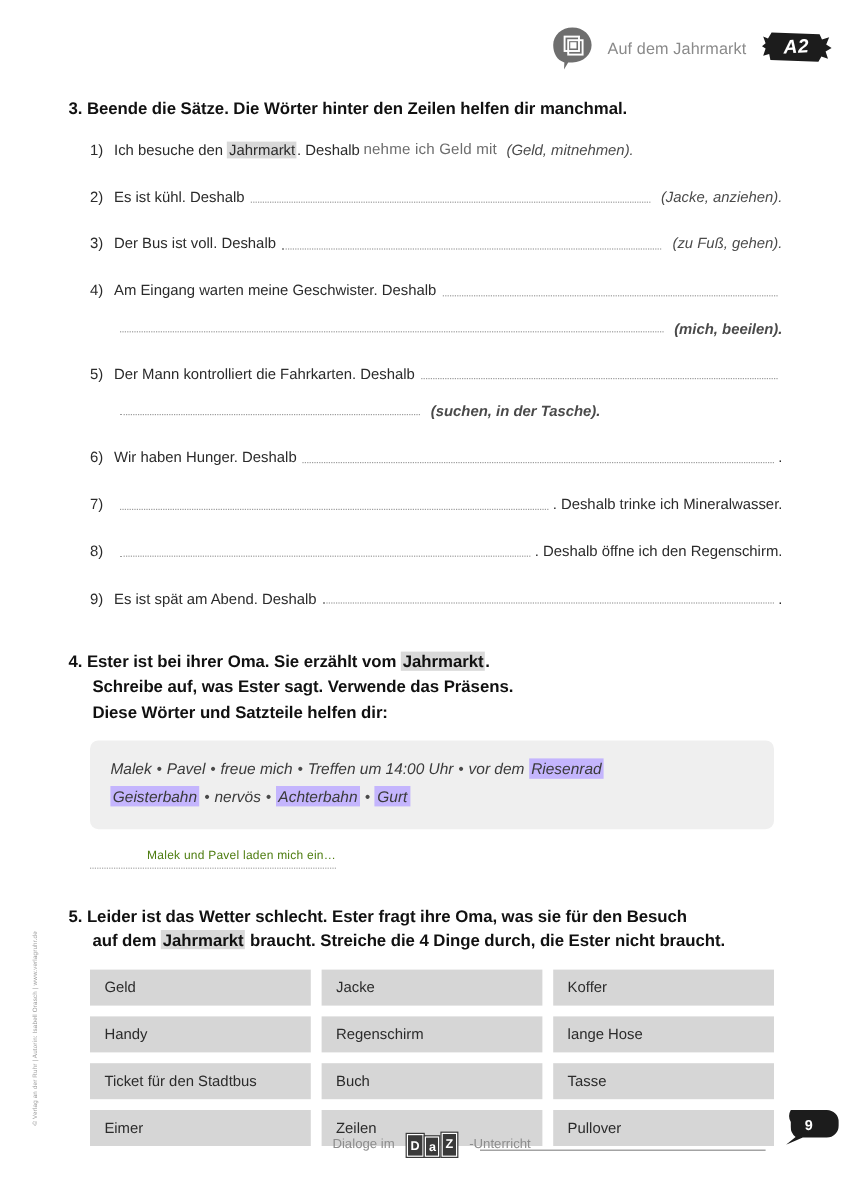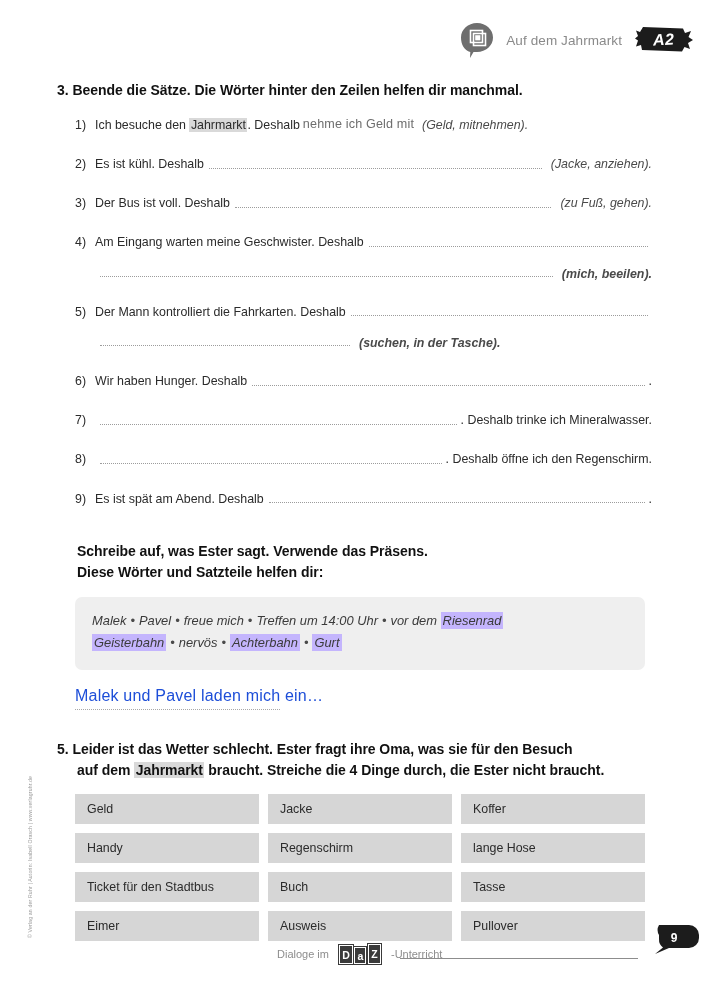--- a/index.html
+++ b/index.html
@@ -187,24 +187,25 @@
   }
   .wordbox .sep { color: #4a4a4a; padding: 0 4px; }
   .wordbox .chip { background: #c4b5fd; padding: 1px 2px; }
 
   .handwriting-line {
     margin-top: 17px;
     margin-left: 18px;
     display: inline-block;
   }
   .handwriting {
-    font-size: 16px;
-    color: #1d4ed8;
+    font-size: 10px;
+    color: #4d7c0f;
     letter-spacing: .2px;
     white-space: nowrap;
+    text-align: right;
   }
   .handwriting-rule {
     border-bottom: 1.2px dotted #a8a8a8;
     height: 5px;
     width: 205px;
   }
 
   
   .cards {
     margin-top: 14px;
@@ -425,20 +426,24 @@
         <span class="item-body">
           <span class="stem">Es ist spät am Abend. Deshalb</span>
           <span class="dots"></span>
           <span class="tail">.</span>
         </span>
       </div>
     </div>
 
     
     <div style="height:34px;"></div>
+    <div class="task-head">
+      <span class="num">4.</span>
+      <span>Ester ist bei ihrer Oma. Sie erzählt vom </span><span class="hl">Jahrmarkt</span><span>.</span>
+    </div>
     <div class="task-head indent">Schreibe auf, was Ester sagt. Verwende das Präsens.</div>
     <div class="task-head indent">Diese Wörter und Satzteile helfen dir:</div>
 
     <div class="wordbox">
       <span><span>Malek</span></span><span class="sep">•</span><span><span>Pavel</span></span><span class="sep">•</span><span><span>freue mich</span></span><span class="sep">•</span><span><span>Treffen um 14:00 Uhr</span></span><span class="sep">•</span><span>vor dem <span class="chip">Riesenrad</span></span><br><span class="chip">Geisterbahn</span><span class="sep">•</span><span>nervös</span><span class="sep">•</span><span class="chip">Achterbahn</span><span class="sep">•</span><span class="chip">Gurt</span>
     </div>
 
     <div class="handwriting-line">
       <div class="handwriting">Malek und Pavel laden mich ein…</div>
       <div class="handwriting-rule"></div>
@@ -458,21 +463,21 @@
       <div class="card">Geld</div>
       <div class="card">Jacke</div>
       <div class="card">Koffer</div>
       <div class="card">Handy</div>
       <div class="card">Regenschirm</div>
       <div class="card">lange Hose</div>
       <div class="card">Ticket für den Stadtbus</div>
       <div class="card">Buch</div>
       <div class="card">Tasse</div>
       <div class="card">Eimer</div>
-      <div class="card">Ausweis</div>
+      <div class="card">Zeilen</div>
       <div class="card">Pullover</div>
     </div>
   </div>
 
   <div class="footer">
     <div class="footer-inner">
       <span class="footer-text">Dialoge im</span>
       <span class="daz">
         <b class="b1">D</b>
         <b class="b2">a</b>

